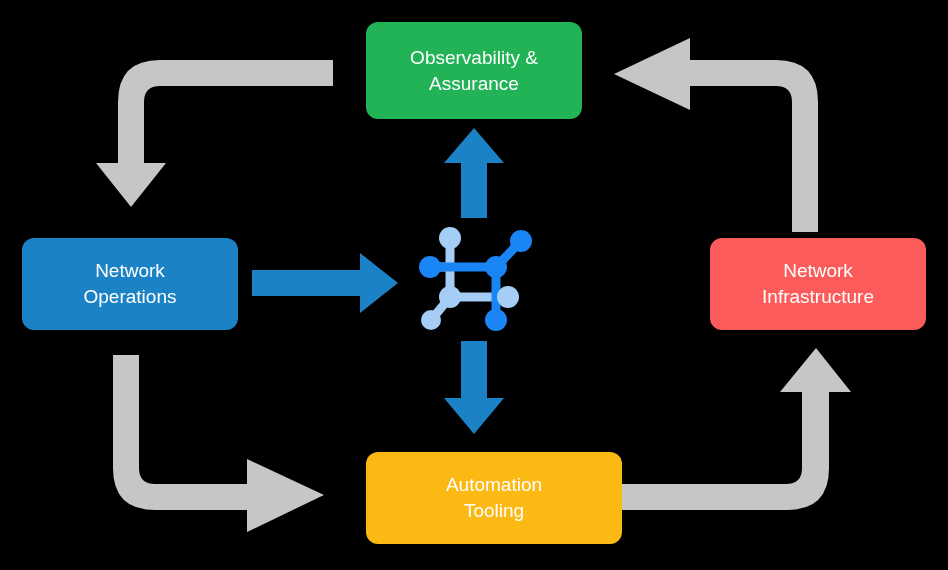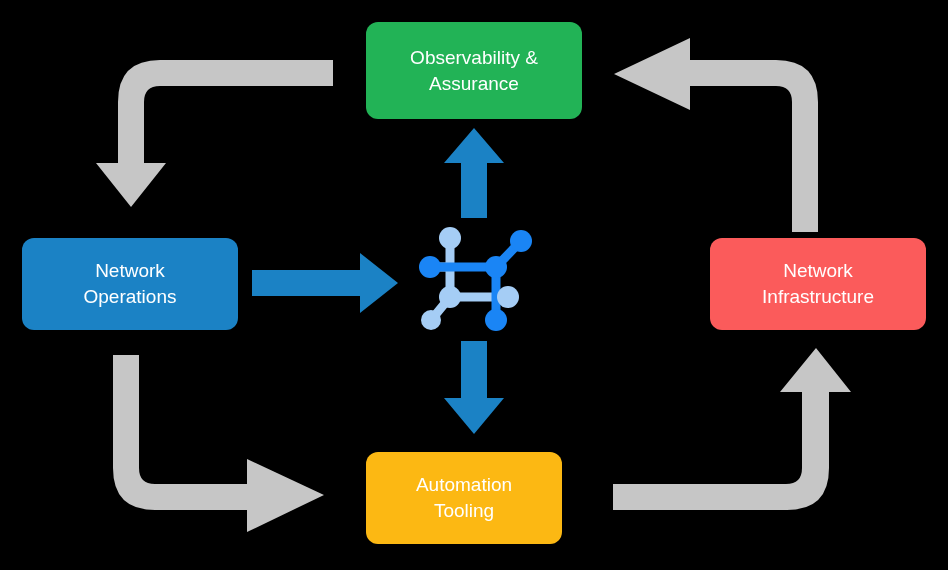--- a/index.html
+++ b/index.html
@@ -37,21 +37,21 @@
   }
   #box-operations {
     left: 22px; top: 238px; width: 216px; height: 92px;
     background: #1b82c5;
   }
   #box-infrastructure {
     left: 710px; top: 238px; width: 216px; height: 92px;
     background: #fb5b5b;
   }
   #box-automation {
-    left: 366px; top: 452px; width: 196px; height: 92px;
+    left: 366px; top: 452px; width: 256px; height: 92px;
     background: #fcb813;
   }
 
   .arrow-svg {
     position: absolute;
     left: 0; top: 0;
     width: 948px; height: 570px;
     pointer-events: none;
   }
   .net-icon {

